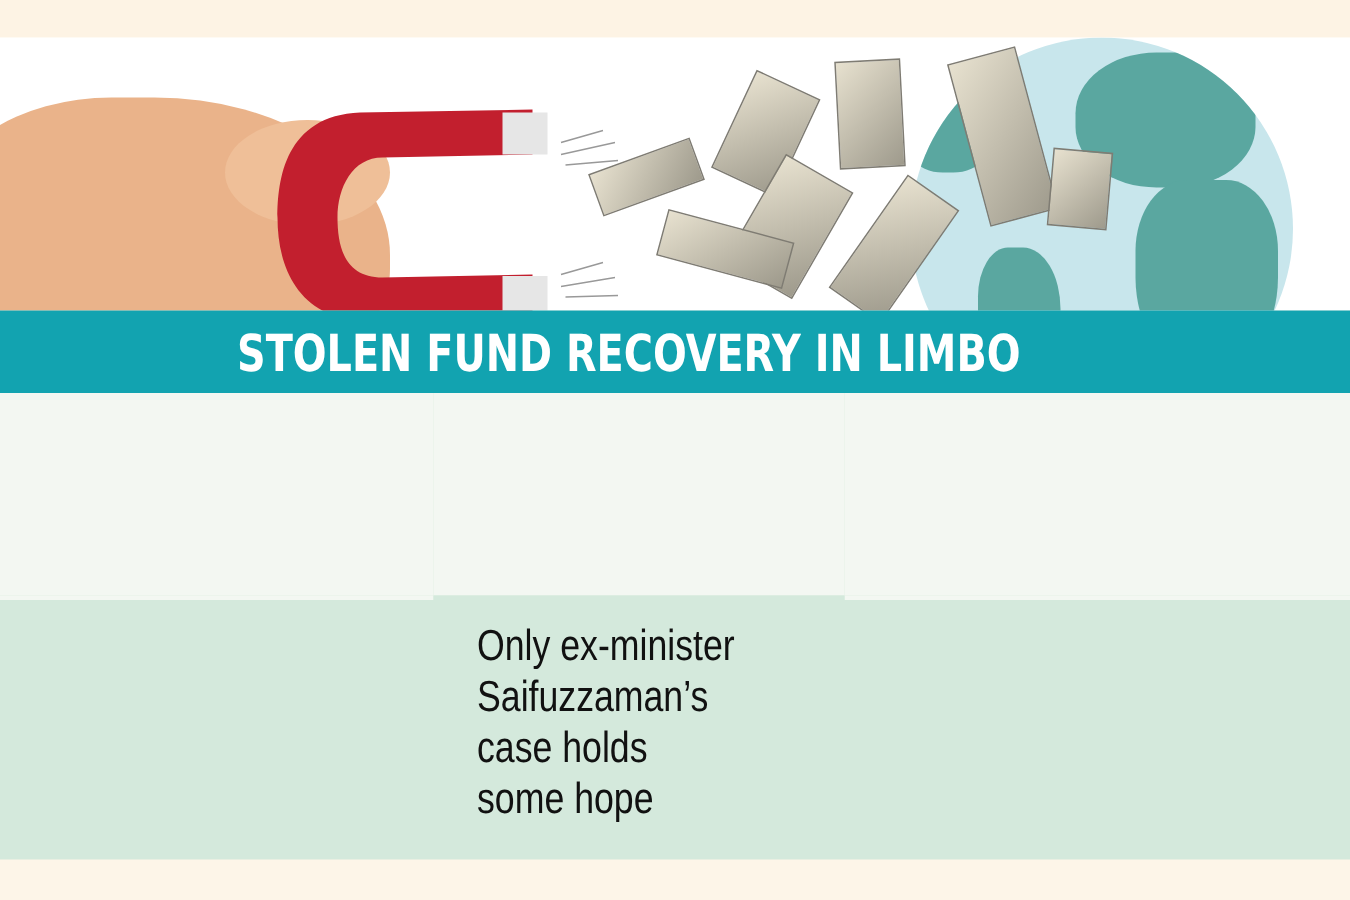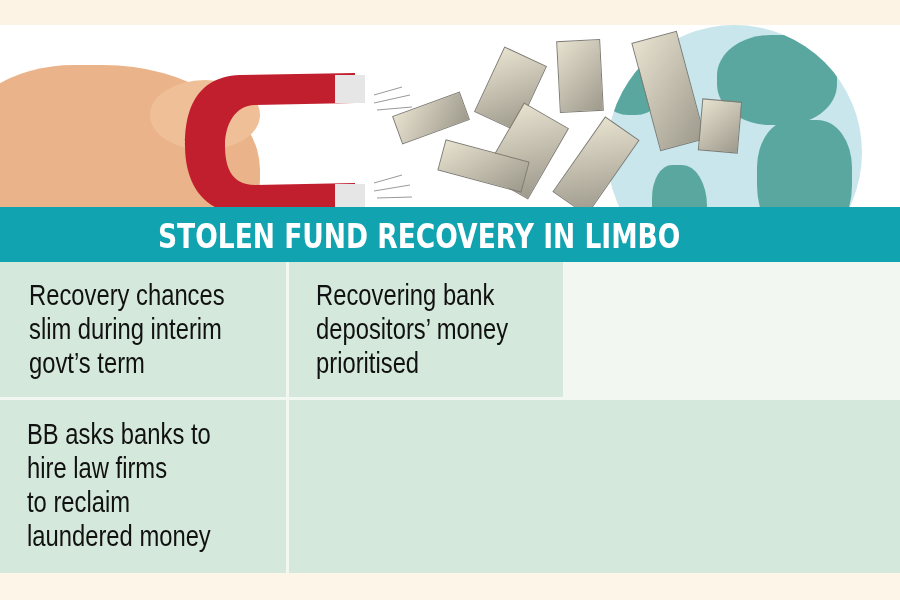--- a/index.html
+++ b/index.html
@@ -65,42 +65,32 @@
   <div class="bill" style="left:440px;top:125px;width:85px;height:30px;transform:rotate(15deg);"></div>
   <div class="bill" style="left:575px;top:95px;width:40px;height:90px;transform:rotate(35deg);"></div>
   <div class="bill" style="left:645px;top:10px;width:45px;height:110px;transform:rotate(-15deg);"></div>
   <div class="bill" style="left:700px;top:75px;width:38px;height:50px;transform:rotate(5deg);"></div>
 </div>
 
 <div class="banner"></div>
 <div class="banner-title">STOLEN FUND RECOVERY IN LIMBO</div>
 
 <div class="grid">
-  <div class="cell">
-    <div class="cell-text" style="left:29px;top:16px;">Recovery chances
-slim during interim
-govt’s term</div>
-  </div>
   <div class="gline"></div>
-  <div class="cell">
-    <div class="cell-text" style="left:27px;top:16px;">Recovering bank
-depositors’ money
-prioritised</div>
-  </div>
   <div class="gline"></div>
 
   <div class="gline"></div>
   <div class="gline"></div>
   <div class="gline"></div>
   <div class="gline"></div>
   <div class="gline"></div>
 
+  <div class="cell">
+    <div class="cell-text" style="left:29px;top:17px;">Only ex-minister
+Saifuzzaman’s
+case holds
+some hope</div>
+  </div>
   <div class="gline"></div>
-  <div class="cell">
-    <div class="cell-text" style="left:27px;top:17px;">BB asks banks to
-hire law firms
-to reclaim
-laundered money</div>
-  </div>
   <div class="gline"></div>
 </div>
 
 <div class="bottomband"></div>
 
 </body></html>

